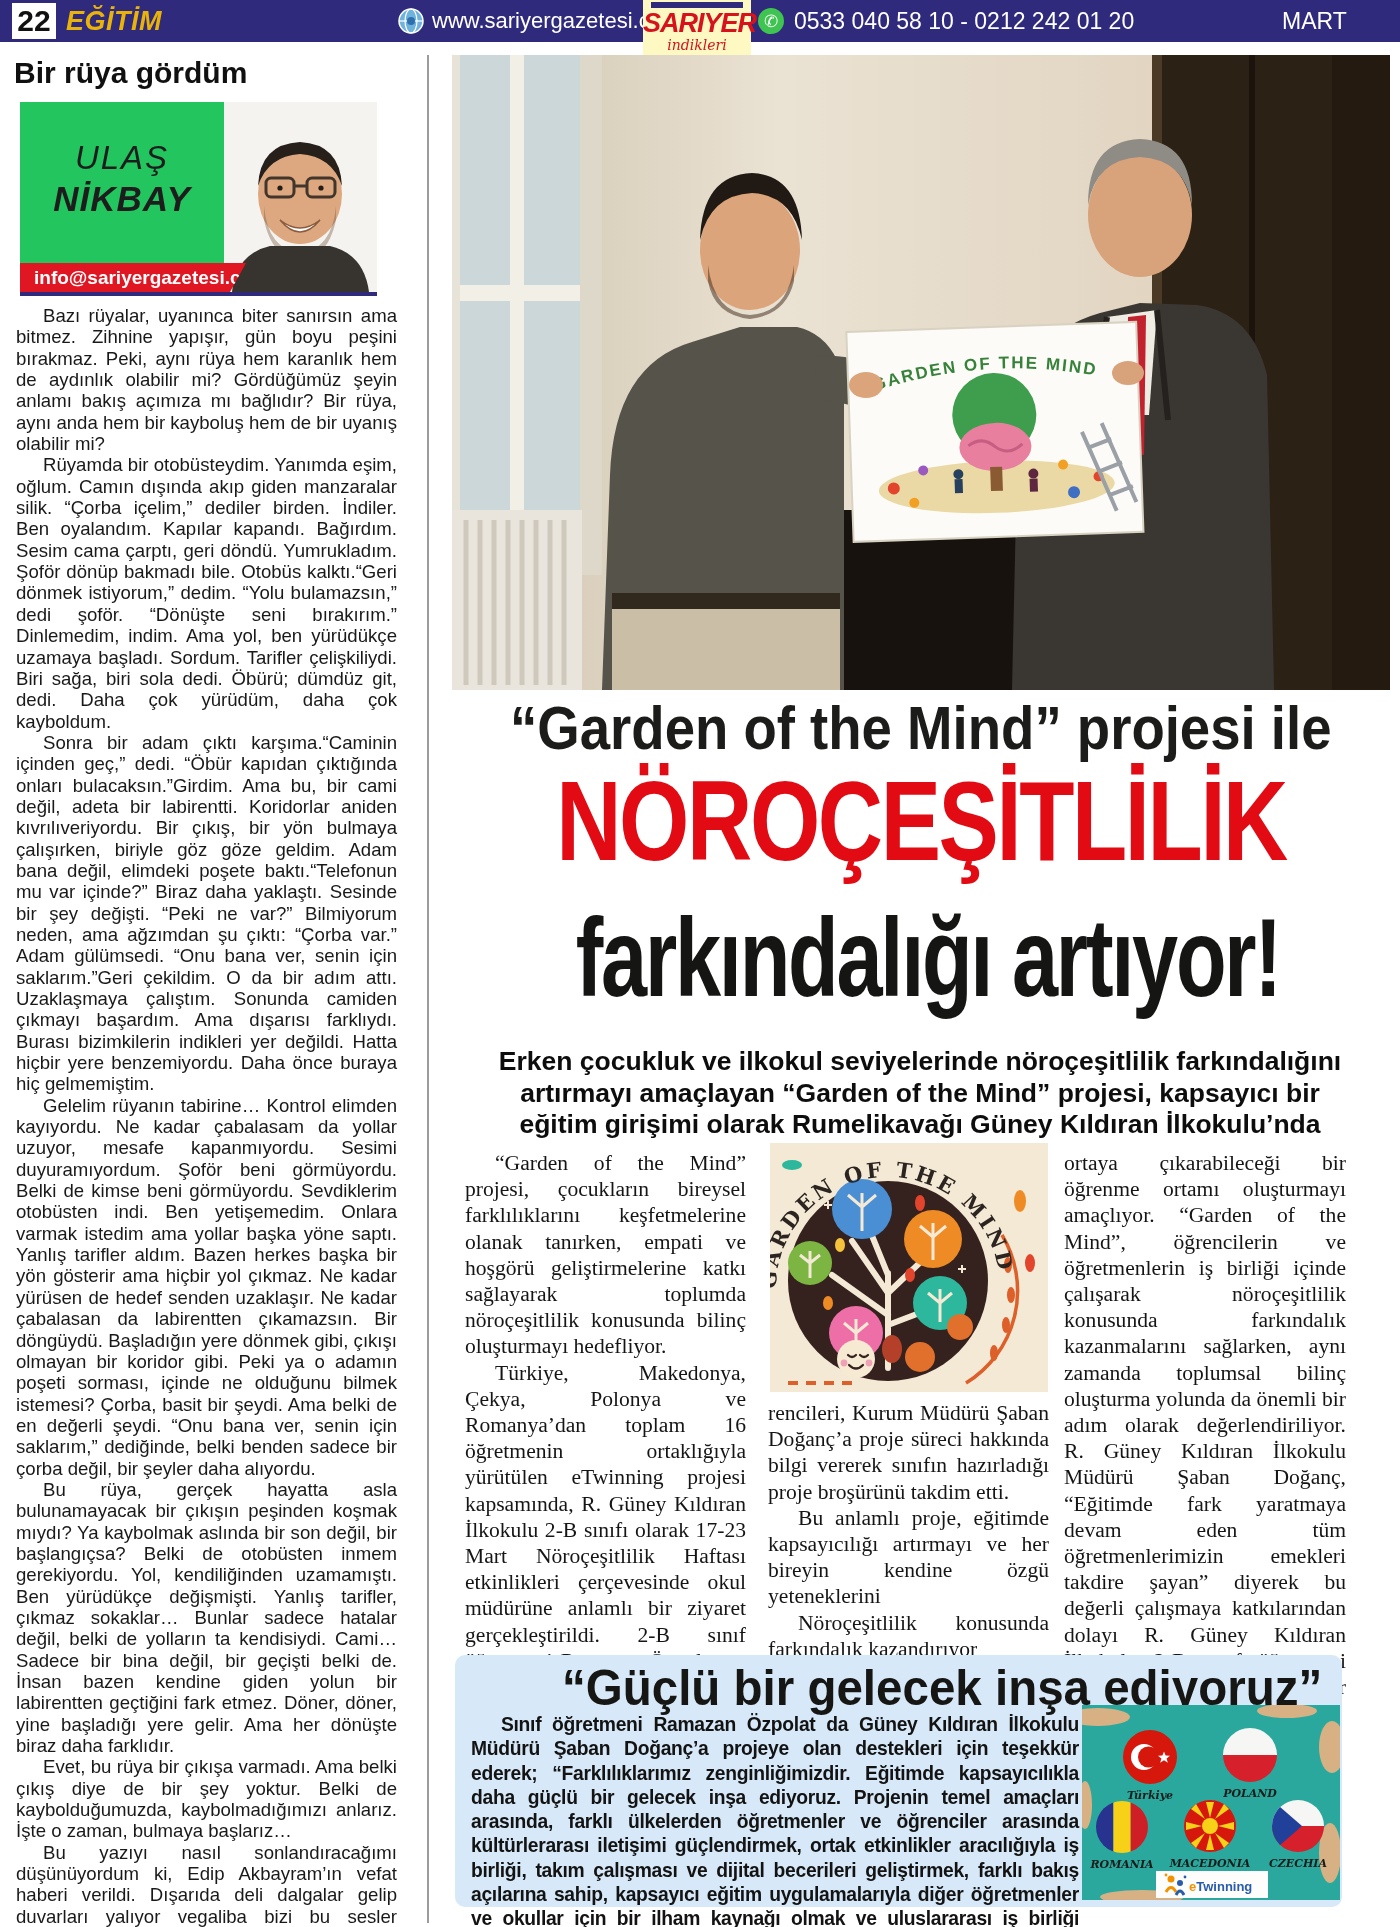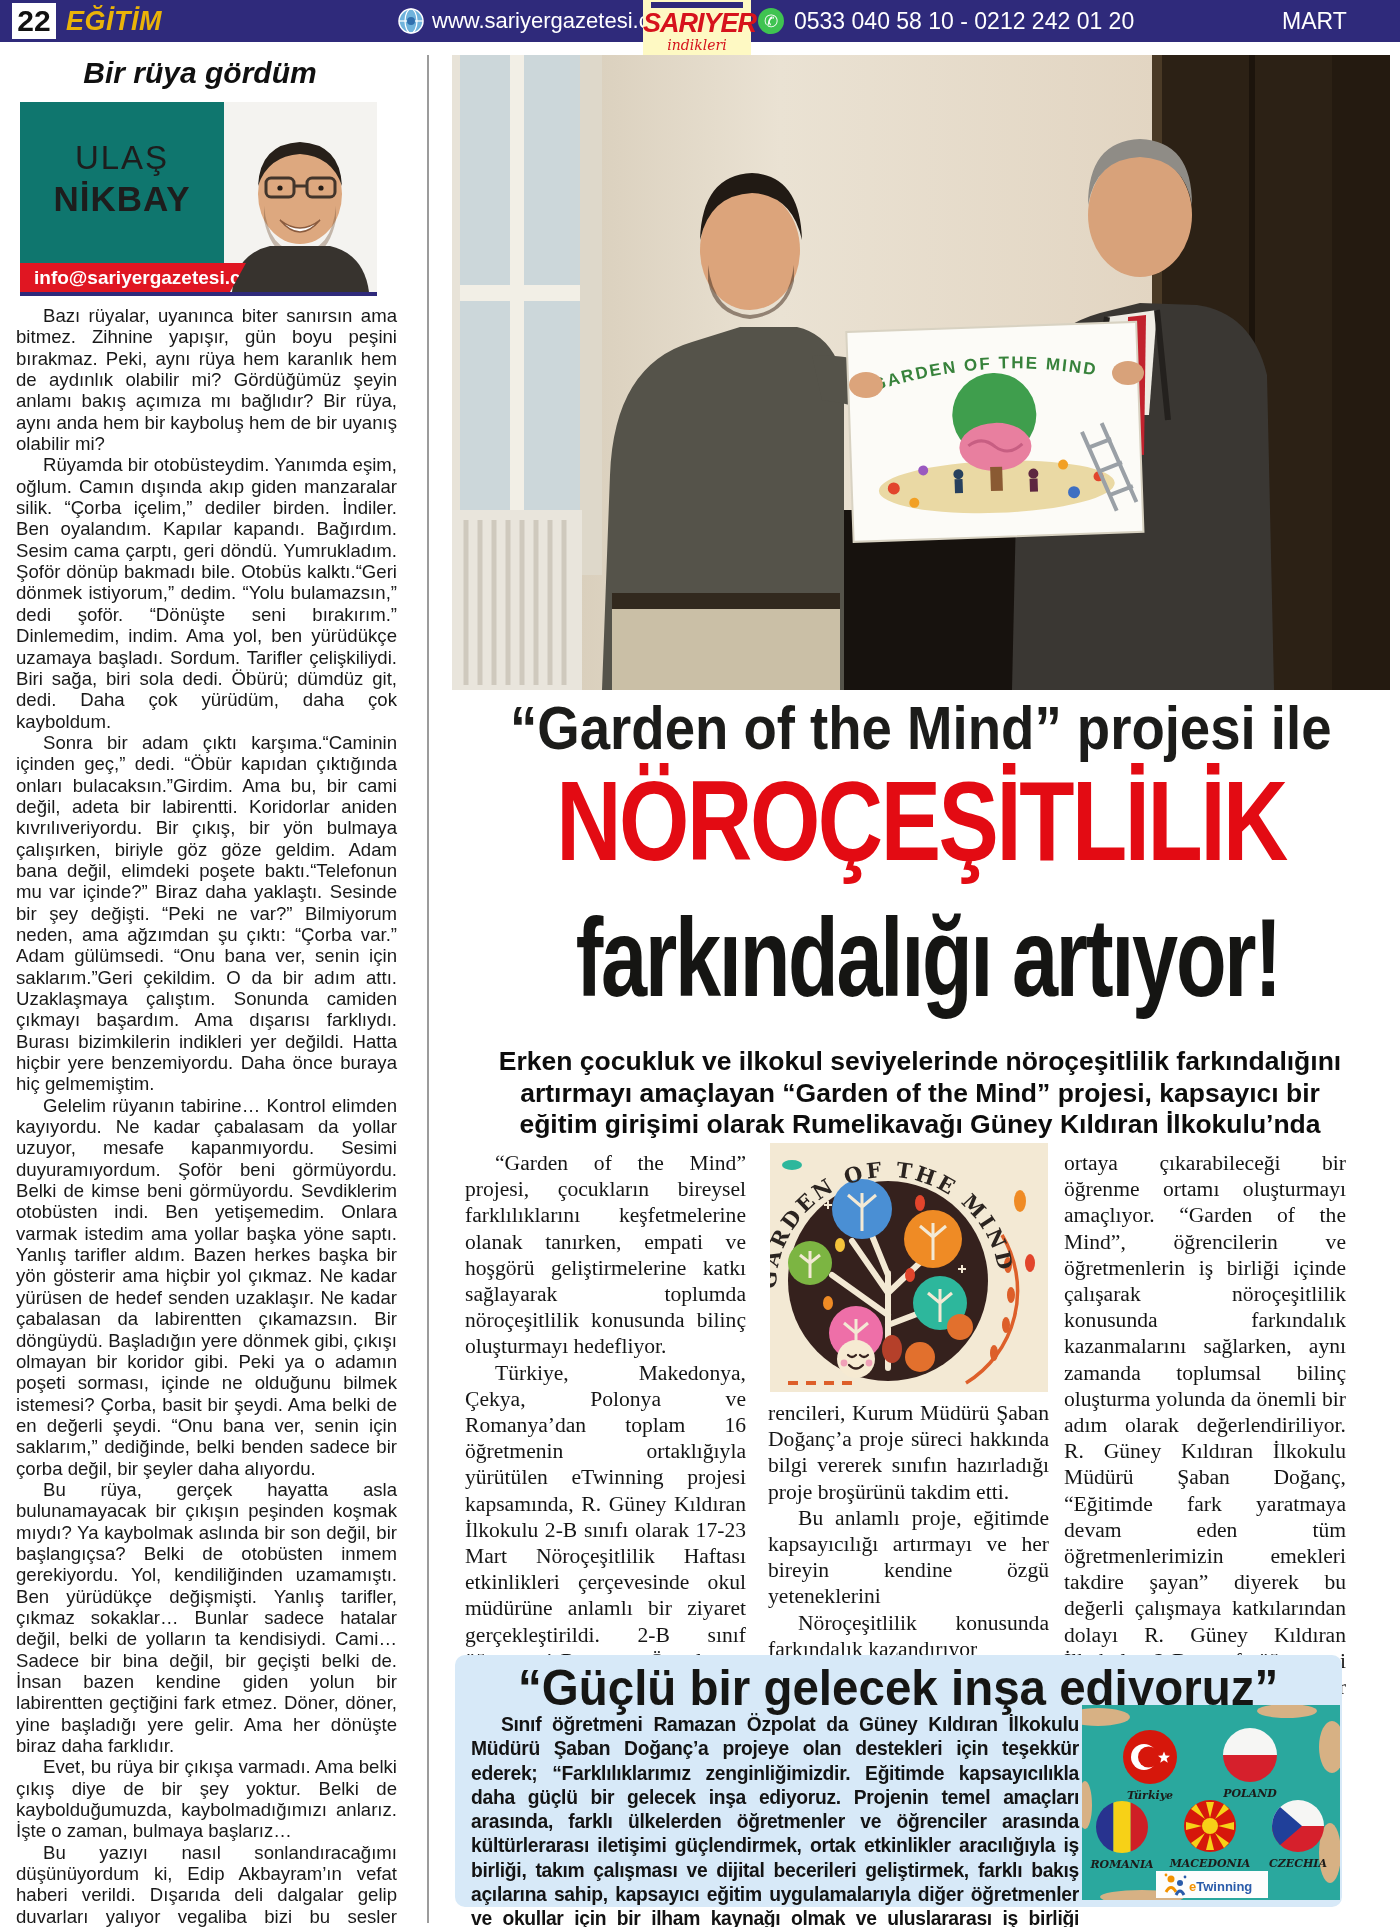--- a/index.html
+++ b/index.html
@@ -17,23 +17,23 @@
   .logo-panel{position:absolute;left:643px;top:0;width:108px;height:58px;background:#fef9c3;text-align:center;}
   .logo-ribbon{margin:2px auto 0;width:92px;height:6px;background:#2f2a7b;}
   .logo-word{font-family:"Liberation Sans",sans-serif;font-style:italic;font-weight:700;
              font-size:27px;line-height:30px;color:#d6131c;letter-spacing:-1px;}
   .logo-sub{font-family:"DejaVu Serif",serif;font-style:italic;font-size:14px;line-height:14px;color:#d6131c;}
   .mh-wa{position:absolute;left:758px;top:8px;width:26px;height:26px;border-radius:50%;
          background:#3fc351;color:#fff;font-size:17px;display:flex;align-items:center;justify-content:center;}
   .mh-phone{position:absolute;left:794px;top:0;height:42px;line-height:42px;font-size:23px;color:#fff;}
   .mh-date{position:absolute;left:1282px;top:0;height:42px;line-height:42px;font-size:23px;color:#fff;}
   
-  .col-title{position:absolute;left:14px;top:56px;width:372px;text-align:center;
-             font-size:30px;font-weight:700;color:#101010;font-style:italic;}
-  .author-card{position:absolute;left:20px;top:102px;width:357px;height:190px;background:#0f766e;}
+  .col-title{position:absolute;left:14px;top:56px;width:372px;text-align:left;
+             font-size:30px;font-weight:700;color:#101010;}
+  .author-card{position:absolute;left:20px;top:102px;width:357px;height:190px;background:#22c55e;font-style:italic;}
   .author-names{position:absolute;left:0;top:36px;width:204px;text-align:center;color:#1d1d1d;}
   .author-first{font-size:33px;font-weight:400;letter-spacing:2px;line-height:40px;}
   .author-last{font-size:35px;font-weight:700;letter-spacing:1px;line-height:42px;}
   .author-photo{position:absolute;right:0;top:0;width:153px;height:190px;}
   .email-strip{position:absolute;left:20px;top:263px;width:226px;height:29px;background:#e01622;
                clip-path:polygon(0 0,100% 0,calc(100% - 16px) 100%,0 100%);
                color:#fff;font-size:19px;font-weight:700;line-height:29px;padding-left:14px;box-sizing:border-box;}
   .card-underline{position:absolute;left:20px;top:292px;width:357px;height:4px;background:#2f2a7b;}
   .col-body{position:absolute;left:16px;top:305px;width:381px;font-size:18.6px;line-height:21.35px;
             text-align:justify;color:#191919;}
@@ -55,21 +55,21 @@
   .serifcol{position:absolute;font-family:"Liberation Serif","DejaVu Serif",serif;
             font-size:21.6px;line-height:26.2px;color:#151515;text-align:justify;}
   .serifcol p{margin:0;}
   .serifcol p.ind{text-indent:30px;}
   .bodycol1{left:465px;top:1150px;width:281px;}
   .bodycol2{left:768px;top:1400px;width:281px;}
   .bodycol3{left:1064px;top:1150px;width:282px;}
   .logo-badge{position:absolute;left:770px;top:1143px;width:278px;height:249px;}
   
   .bluebox{position:absolute;left:455px;top:1655px;width:887px;height:252px;background:#d7e9f8;border-radius:10px;}
-  .bb-title{position:absolute;left:0;top:4px;width:100%;text-align:center;
+  .bb-title{position:absolute;left:0;top:4px;width:100%;text-align:right;
             font-size:50px;font-weight:700;color:#161614;white-space:nowrap;}
   .bb-title>span{display:inline-block;transform:scaleX(.95);transform-origin:center;}
   .bb-body{position:absolute;left:16px;top:58px;width:608px;font-size:19.3px;line-height:24.3px;
            font-weight:700;letter-spacing:-.3px;text-align:justify;color:#131313;}
   .bb-body p{margin:0;text-indent:30px;}
   .flags-panel{position:absolute;left:627px;top:50px;width:258px;height:195px;}
 </style>
 </head>
 <body>
 

